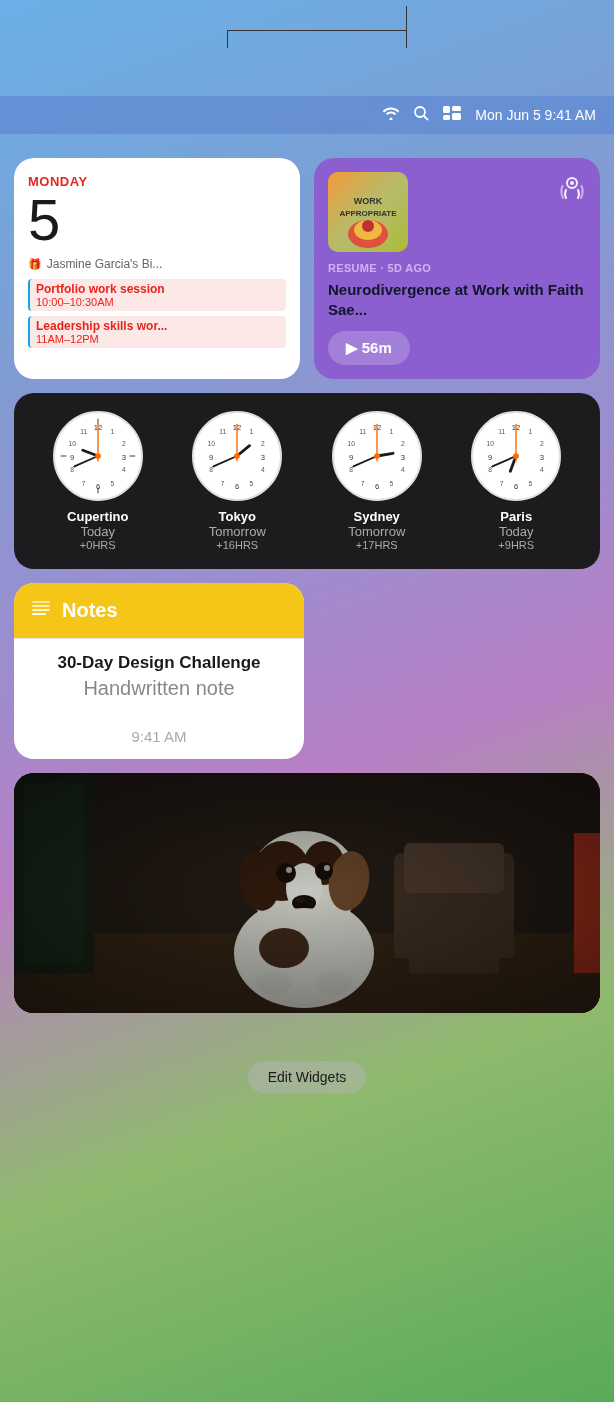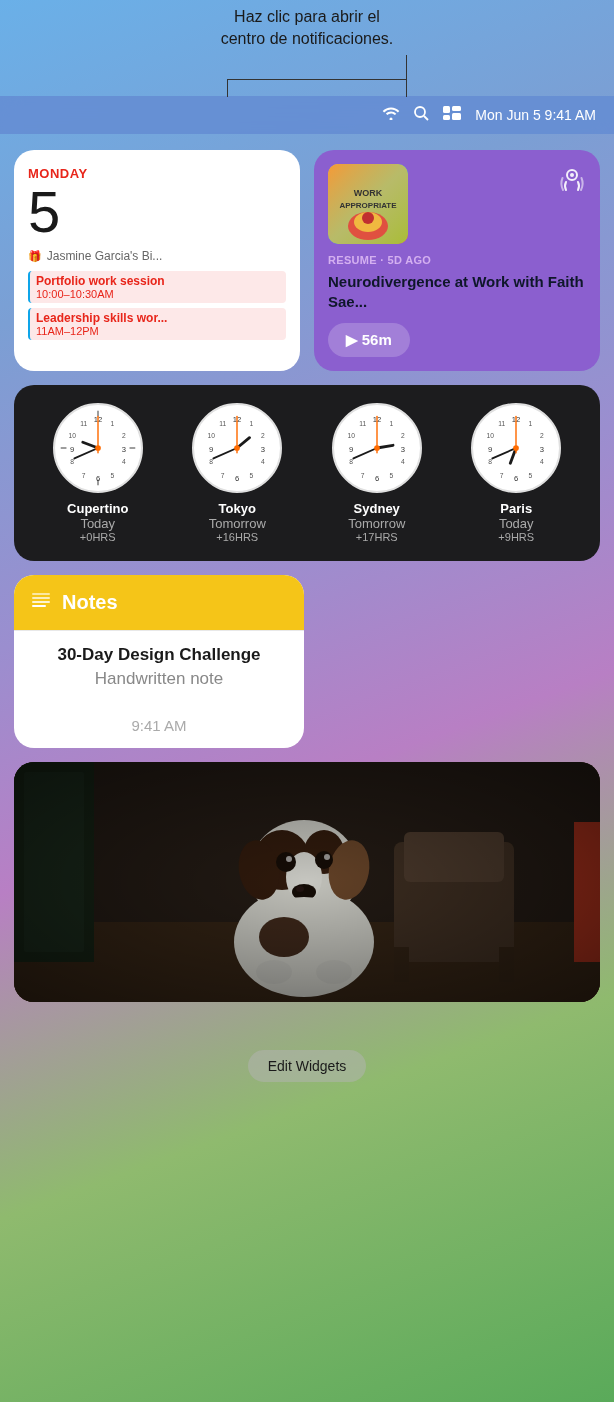--- a/index.html
+++ b/index.html
@@ -83,21 +83,21 @@
       color: white;
       font-size: 16px;
     }
 
     
     .widgets-container {
       position: absolute;
       top: 134px;
       left: 0;
       right: 0;
-      padding: 16px 14px;
+      padding: 24px 14px;
       display: flex;
       flex-direction: column;
       gap: 14px;
     }
 
     
     .top-row {
       display: flex;
       gap: 14px;
     }
@@ -313,21 +313,21 @@
     }
 
     .notes-note-title {
       font-size: 17px;
       font-weight: 700;
       color: #1a1a1a;
       margin-bottom: 4px;
     }
 
     .notes-note-subtitle {
-      font-size: 17px;
+      font-size: 20px;
       color: #888;
       margin-bottom: 28px;
     }
 
     .notes-time {
       font-size: 15px;
       color: #aaa;
     }
 
     
@@ -362,24 +362,20 @@
     .tick { stroke: #333; stroke-width: 1; }
     .hour-hand { stroke: #1a1a1a; stroke-width: 3; stroke-linecap: round; }
     .minute-hand { stroke: #1a1a1a; stroke-width: 2; stroke-linecap: round; }
     .second-hand { stroke: #ff6b00; stroke-width: 1.5; stroke-linecap: round; }
     .center-dot { fill: #ff6b00; }
   </style>
 </head>
 <body>
 
 <div class="tooltip-area">
-  <div class="tooltip-text">
-    <span>Haz clic para abrir el</span><br>
-    <span>centro de notificaciones.</span>
-  </div>
   <div style="display:flex; flex-direction:column; align-items:flex-end; width:200px;">
     <div class="tooltip-line"></div>
     <div class="tooltip-bracket"></div>
   </div>
 </div>
 
 <div class="menu-bar">
   <div class="menu-bar-icons">
 
     <span class="menu-icon">

